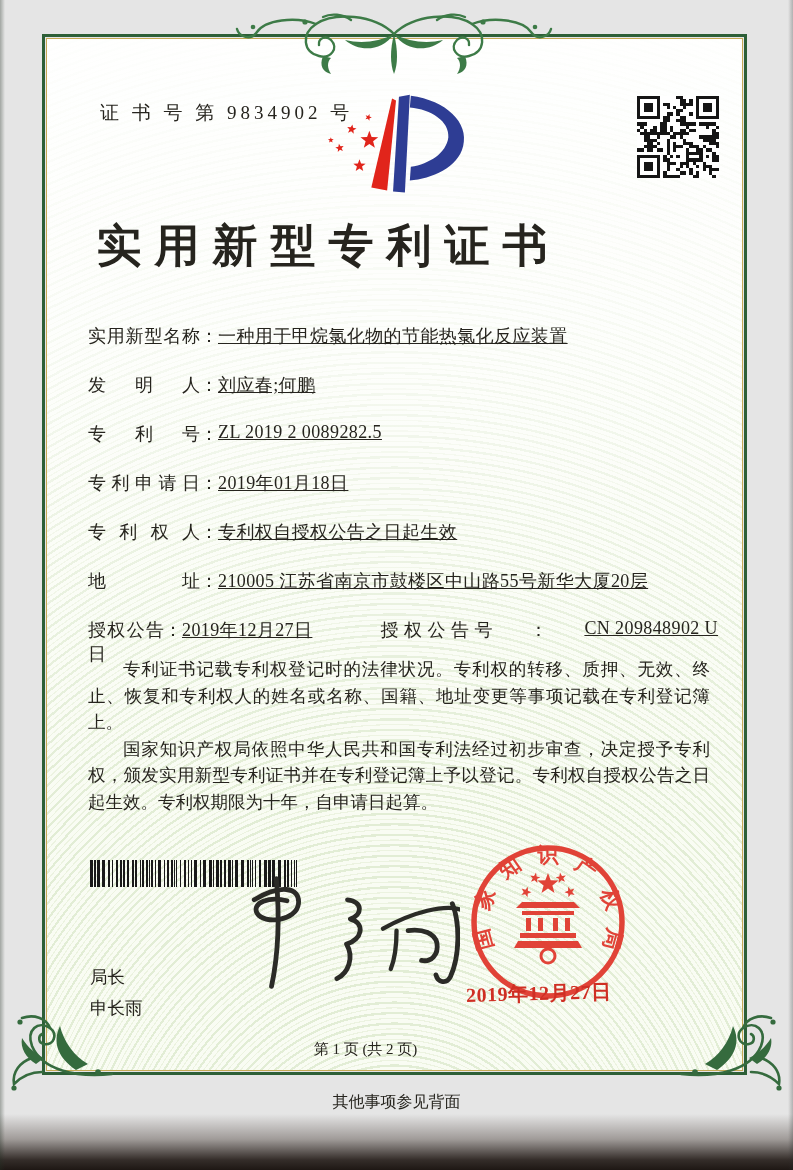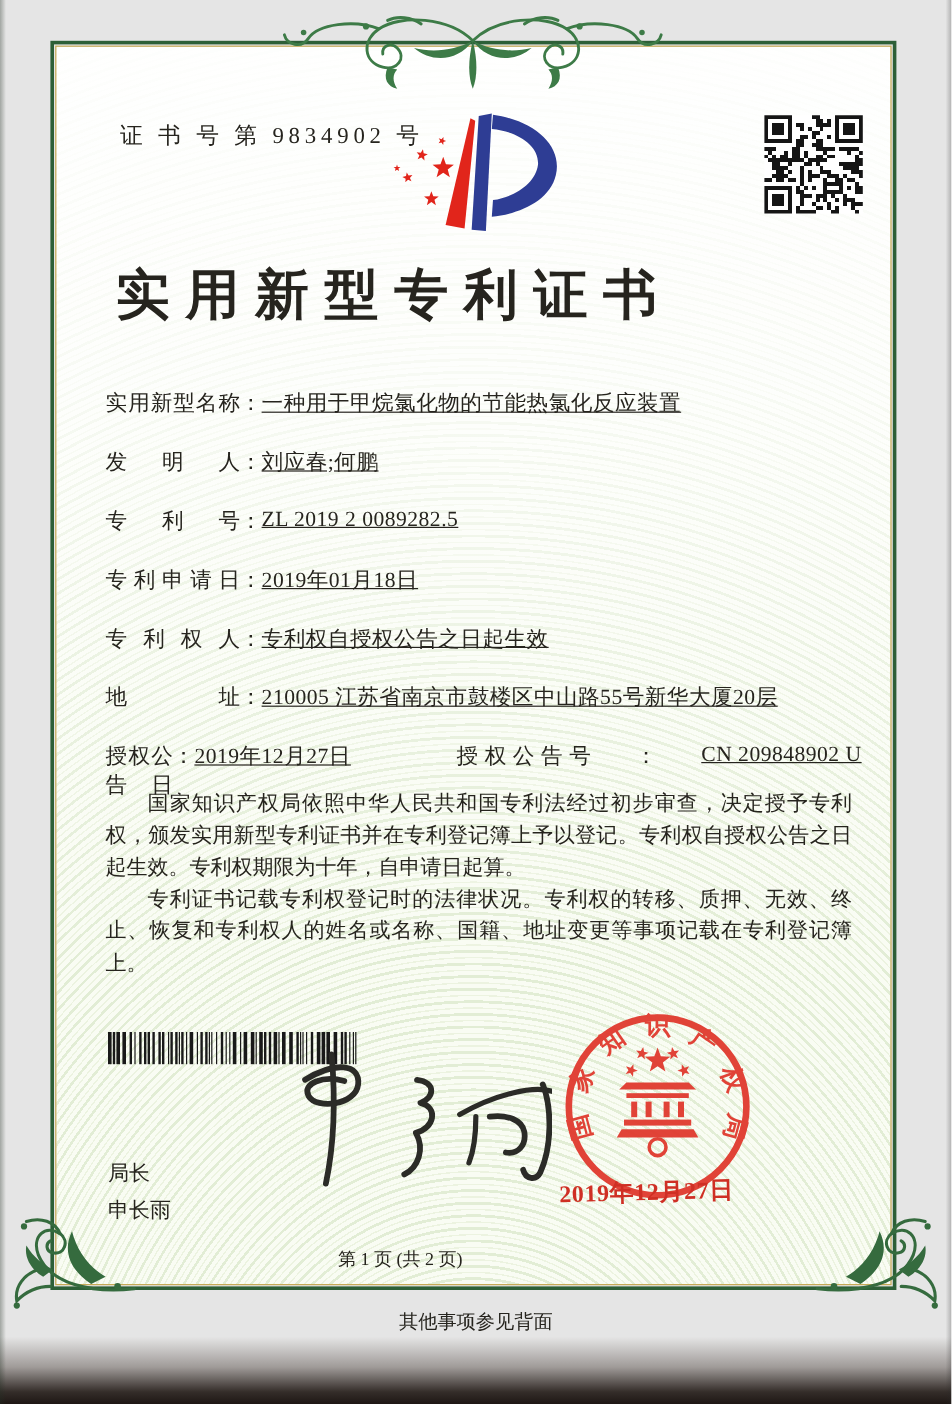--- a/index.html
+++ b/index.html
@@ -24,33 +24,33 @@
   .logo{position:absolute;left:318px;top:90px;z-index:4;}
   .qr{position:absolute;left:637px;top:96px;z-index:4;}
   .title{position:absolute;left:42px;top:216px;width:573px;text-align:center;
          font-size:45px;font-weight:bold;letter-spacing:13px;z-index:4;}
   
   .fields{position:absolute;left:88px;top:324px;width:630px;z-index:4;}
   .row{display:flex;align-items:flex-start;height:28px;margin-bottom:21px;font-size:18px;}
   .lbl{display:inline-block;width:112px;text-align:justify;text-align-last:justify;}
   .colon{display:inline-block;width:18px;}
   .val{letter-spacing:.4px;white-space:nowrap;text-decoration:underline;}
-  .pair2{margin-left:88px;display:flex;gap:37px;}
+  .pair2{margin-left:68px;display:flex;gap:37px;}
   
   .paras{position:absolute;left:88px;top:656px;width:622px;z-index:4;
          font-size:17.5px;line-height:26.5px;text-align:justify;}
   .paras p{margin:0;text-indent:2em;}
   
   .barcode{position:absolute;left:90px;top:860px;z-index:4;}
   .commissioner{position:absolute;left:90px;top:922px;font-size:17.5px;line-height:31px;z-index:4;margin-top:40px;}
   .signature{position:absolute;left:210px;top:872px;z-index:5;}
   .seal{position:absolute;left:462px;top:842px;z-index:6;opacity:.93;}
   .seal-date{position:absolute;left:466px;top:980px;z-index:7;color:#cf2f24;font-size:20px;
              font-weight:bold;letter-spacing:.5px;transform:rotate(-1.5deg);}
-  .page-no{position:absolute;left:42px;top:1040px;width:583px;text-align:center;font-size:15px;z-index:4;}
+  .page-no{position:absolute;left:42px;top:1040px;width:583px;text-align:center;font-size:15px;z-index:4;padding-left:32px;}
   .back-note{position:absolute;left:0;top:1092px;width:793px;text-align:center;font-size:16px;z-index:4;}
   
   .edge-bottom{position:absolute;left:0;right:0;bottom:0;height:56px;z-index:10;pointer-events:none;
     background:linear-gradient(180deg, rgba(56,44,38,0) 0%, rgba(56,44,38,.4) 45%, rgba(33,25,21,.9) 82%, #1e1714 100%);}
   .edge-left{position:absolute;left:0;top:0;bottom:0;width:5px;z-index:10;pointer-events:none;
     background:linear-gradient(90deg, rgba(35,48,36,.35), rgba(35,48,36,0));}
   .edge-right{position:absolute;right:0;top:0;bottom:0;width:5px;z-index:10;pointer-events:none;
     background:linear-gradient(270deg, rgba(40,40,40,.28), rgba(40,40,40,0));}
 </style>
 </head>
@@ -370,22 +370,22 @@
       <span class="val">2019年12月27日</span>
       <span class="pair2">
         <span class="lbl">授权公告号</span>
           <span class="colon">：</span>
         <span class="val">CN 209848902 U</span>
       </span>
     </div>
   </div>
 
   <div class="paras">
+    <p>专利证书记载专利权登记时的法律状况。专利权的转移、质押、无效、终止、恢复和专利权人的姓名或名称、国籍、地址变更等事项记载在专利登记簿上。</p>
     <p>国家知识产权局依照中华人民共和国专利法经过初步审查，决定授予专利权，颁发实用新型专利证书并在专利登记簿上予以登记。专利权自授权公告之日起生效。专利权期限为十年，自申请日起算。</p>
-    <p>专利证书记载专利权登记时的法律状况。专利权的转移、质押、无效、终止、恢复和专利权人的姓名或名称、国籍、地址变更等事项记载在专利登记簿上。</p>
   </div>
 
   <svg class="barcode" id="barcode" width="215" height="27" viewBox="0 0 215 27">
       <rect x="0" y="0" width="3" height="27" fill="#191919"></rect>
       <rect x="4" y="0" width="2" height="27" fill="#191919"></rect>
       <rect x="7" y="0" width="3" height="27" fill="#191919"></rect>
       <rect x="12" y="0" width="3" height="27" fill="#191919"></rect>
       <rect x="18" y="0" width="2" height="27" fill="#191919"></rect>
       <rect x="22" y="0" width="1" height="27" fill="#191919"></rect>
       <rect x="26" y="0" width="2" height="27" fill="#191919"></rect>

